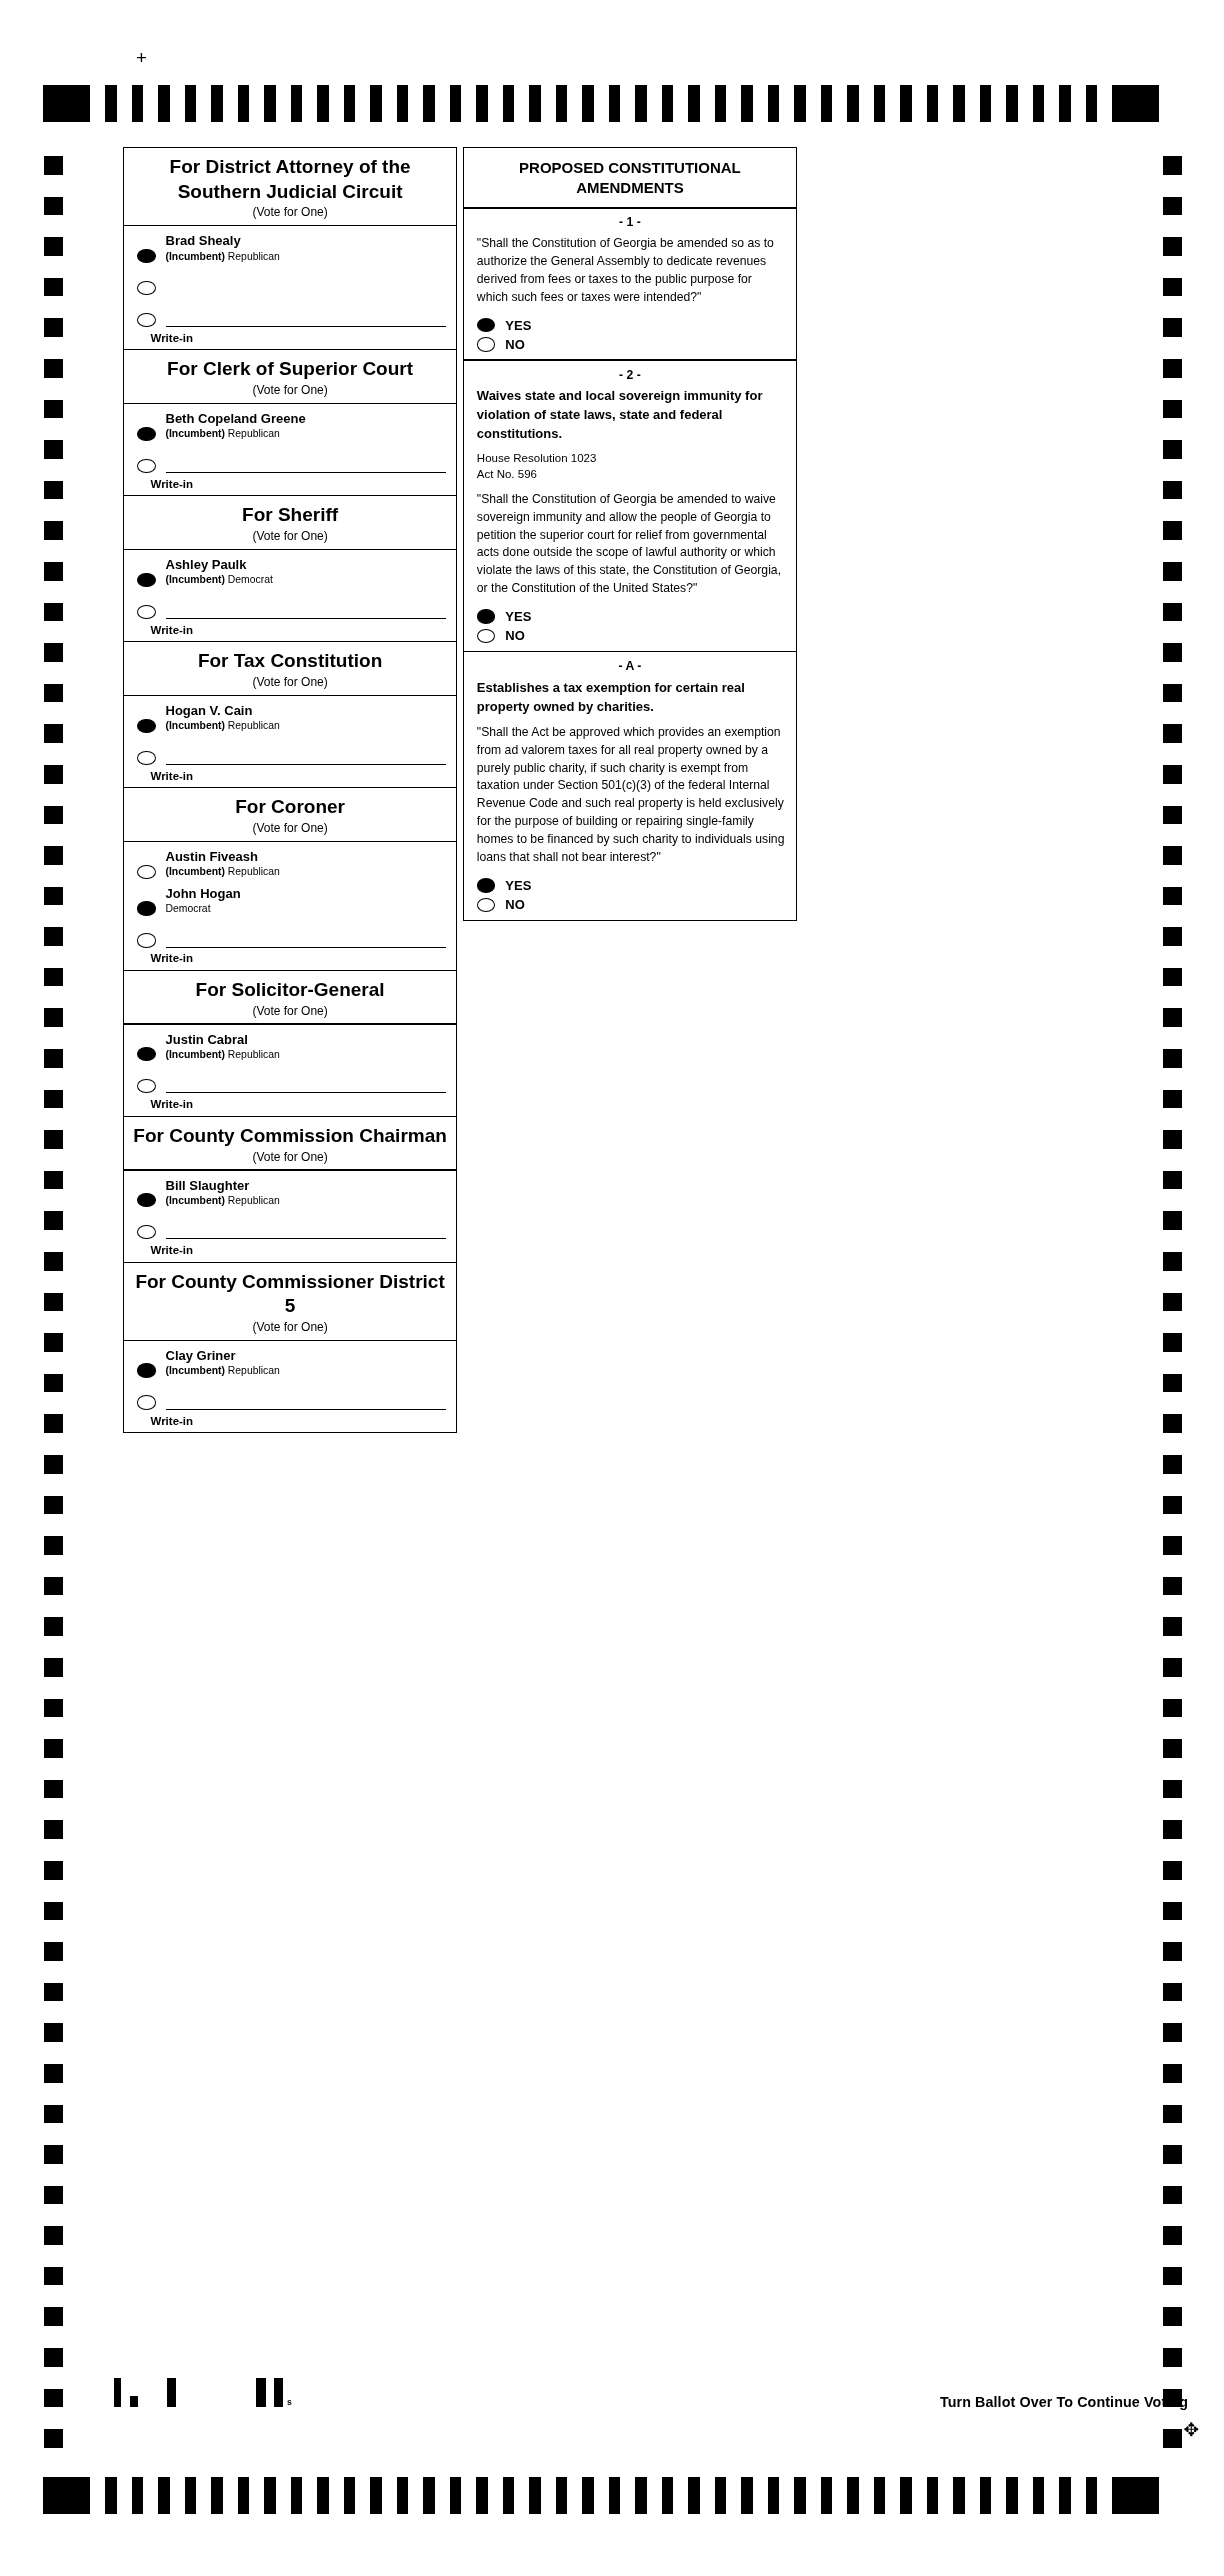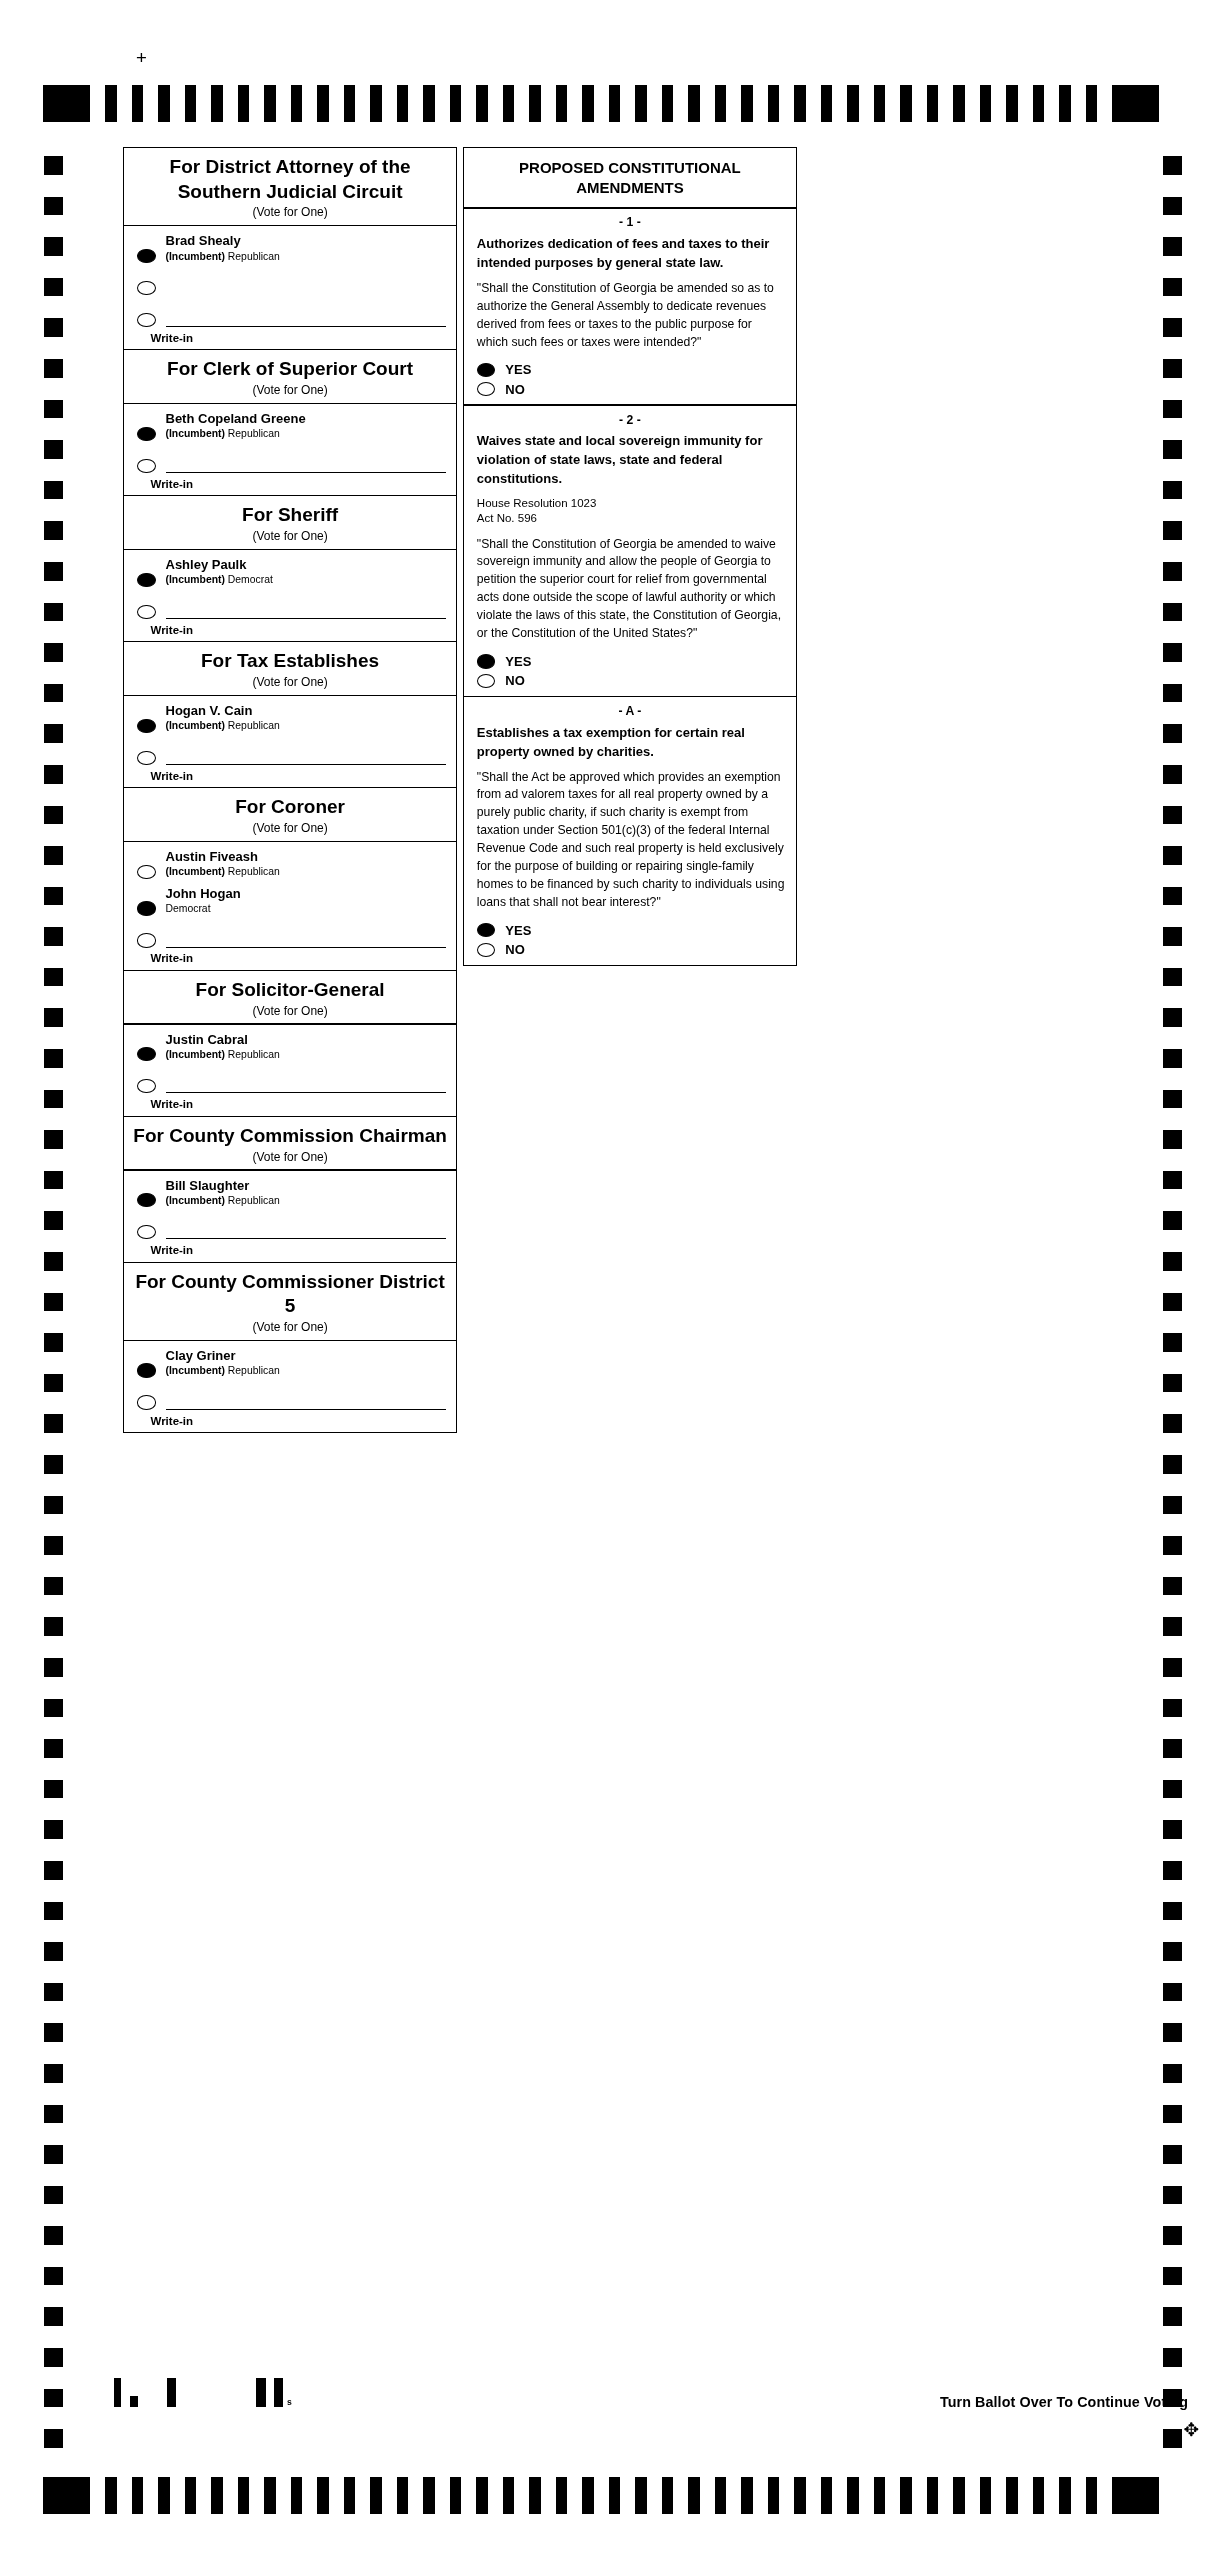--- a/index.html
+++ b/index.html
@@ -695,21 +695,21 @@
                 </div>
               </div>
               <div class="option">
                 <div class="oval"></div>
                 <div style="flex: 1 1 0%; border-bottom: 1.1px solid rgb(0, 0, 0); height: 20px;"></div>
               </div>
               <div class="writein-label">Write-in</div>
             </div>
           </div>
           <div class="contest">
-            <div class="contest-title">For Tax Establishes</div>
+            <div class="contest-title">For Tax Constitution</div>
             <div class="contest-sub">(Vote for One)</div>
             <div class="divider"></div>
             <div class="options">
               <div class="option">
                 <div class="oval filled"></div>
                 <div>
                   <div class="cand-name">Hogan V. Cain</div>
                   <div class="cand-party"><b>(Incumbent)</b><span> Republican</span></div>
                 </div>
               </div>
@@ -801,21 +801,20 @@
                 <div style="flex: 1 1 0%; border-bottom: 1.1px solid rgb(0, 0, 0); height: 20px;"></div>
               </div>
               <div class="writein-label">Write-in</div>
             </div>
           </div>
         </div>
       <div class="col-right" id="questions-col">
           <div class="qheader">PROPOSED CONSTITUTIONAL AMENDMENTS</div>
           <div class="qbox">
             <div class="qnum">- 1 -</div>
-            <div class="qsummary">Authorizes dedication of fees and taxes to their intended purposes by general state law.</div>
             <div class="qtext">"Shall the Constitution of Georgia be amended so as to authorize the General Assembly to dedicate revenues derived from fees or taxes to the public purpose for which such fees or taxes were intended?"</div>
             <div class="qoptions">
               <div class="qoption">
                 <div class="oval filled"></div>
                 <div class="qlabel">YES</div>
               </div>
               <div class="qoption">
                 <div class="oval"></div>
                 <div class="qlabel">NO</div>
               </div>

